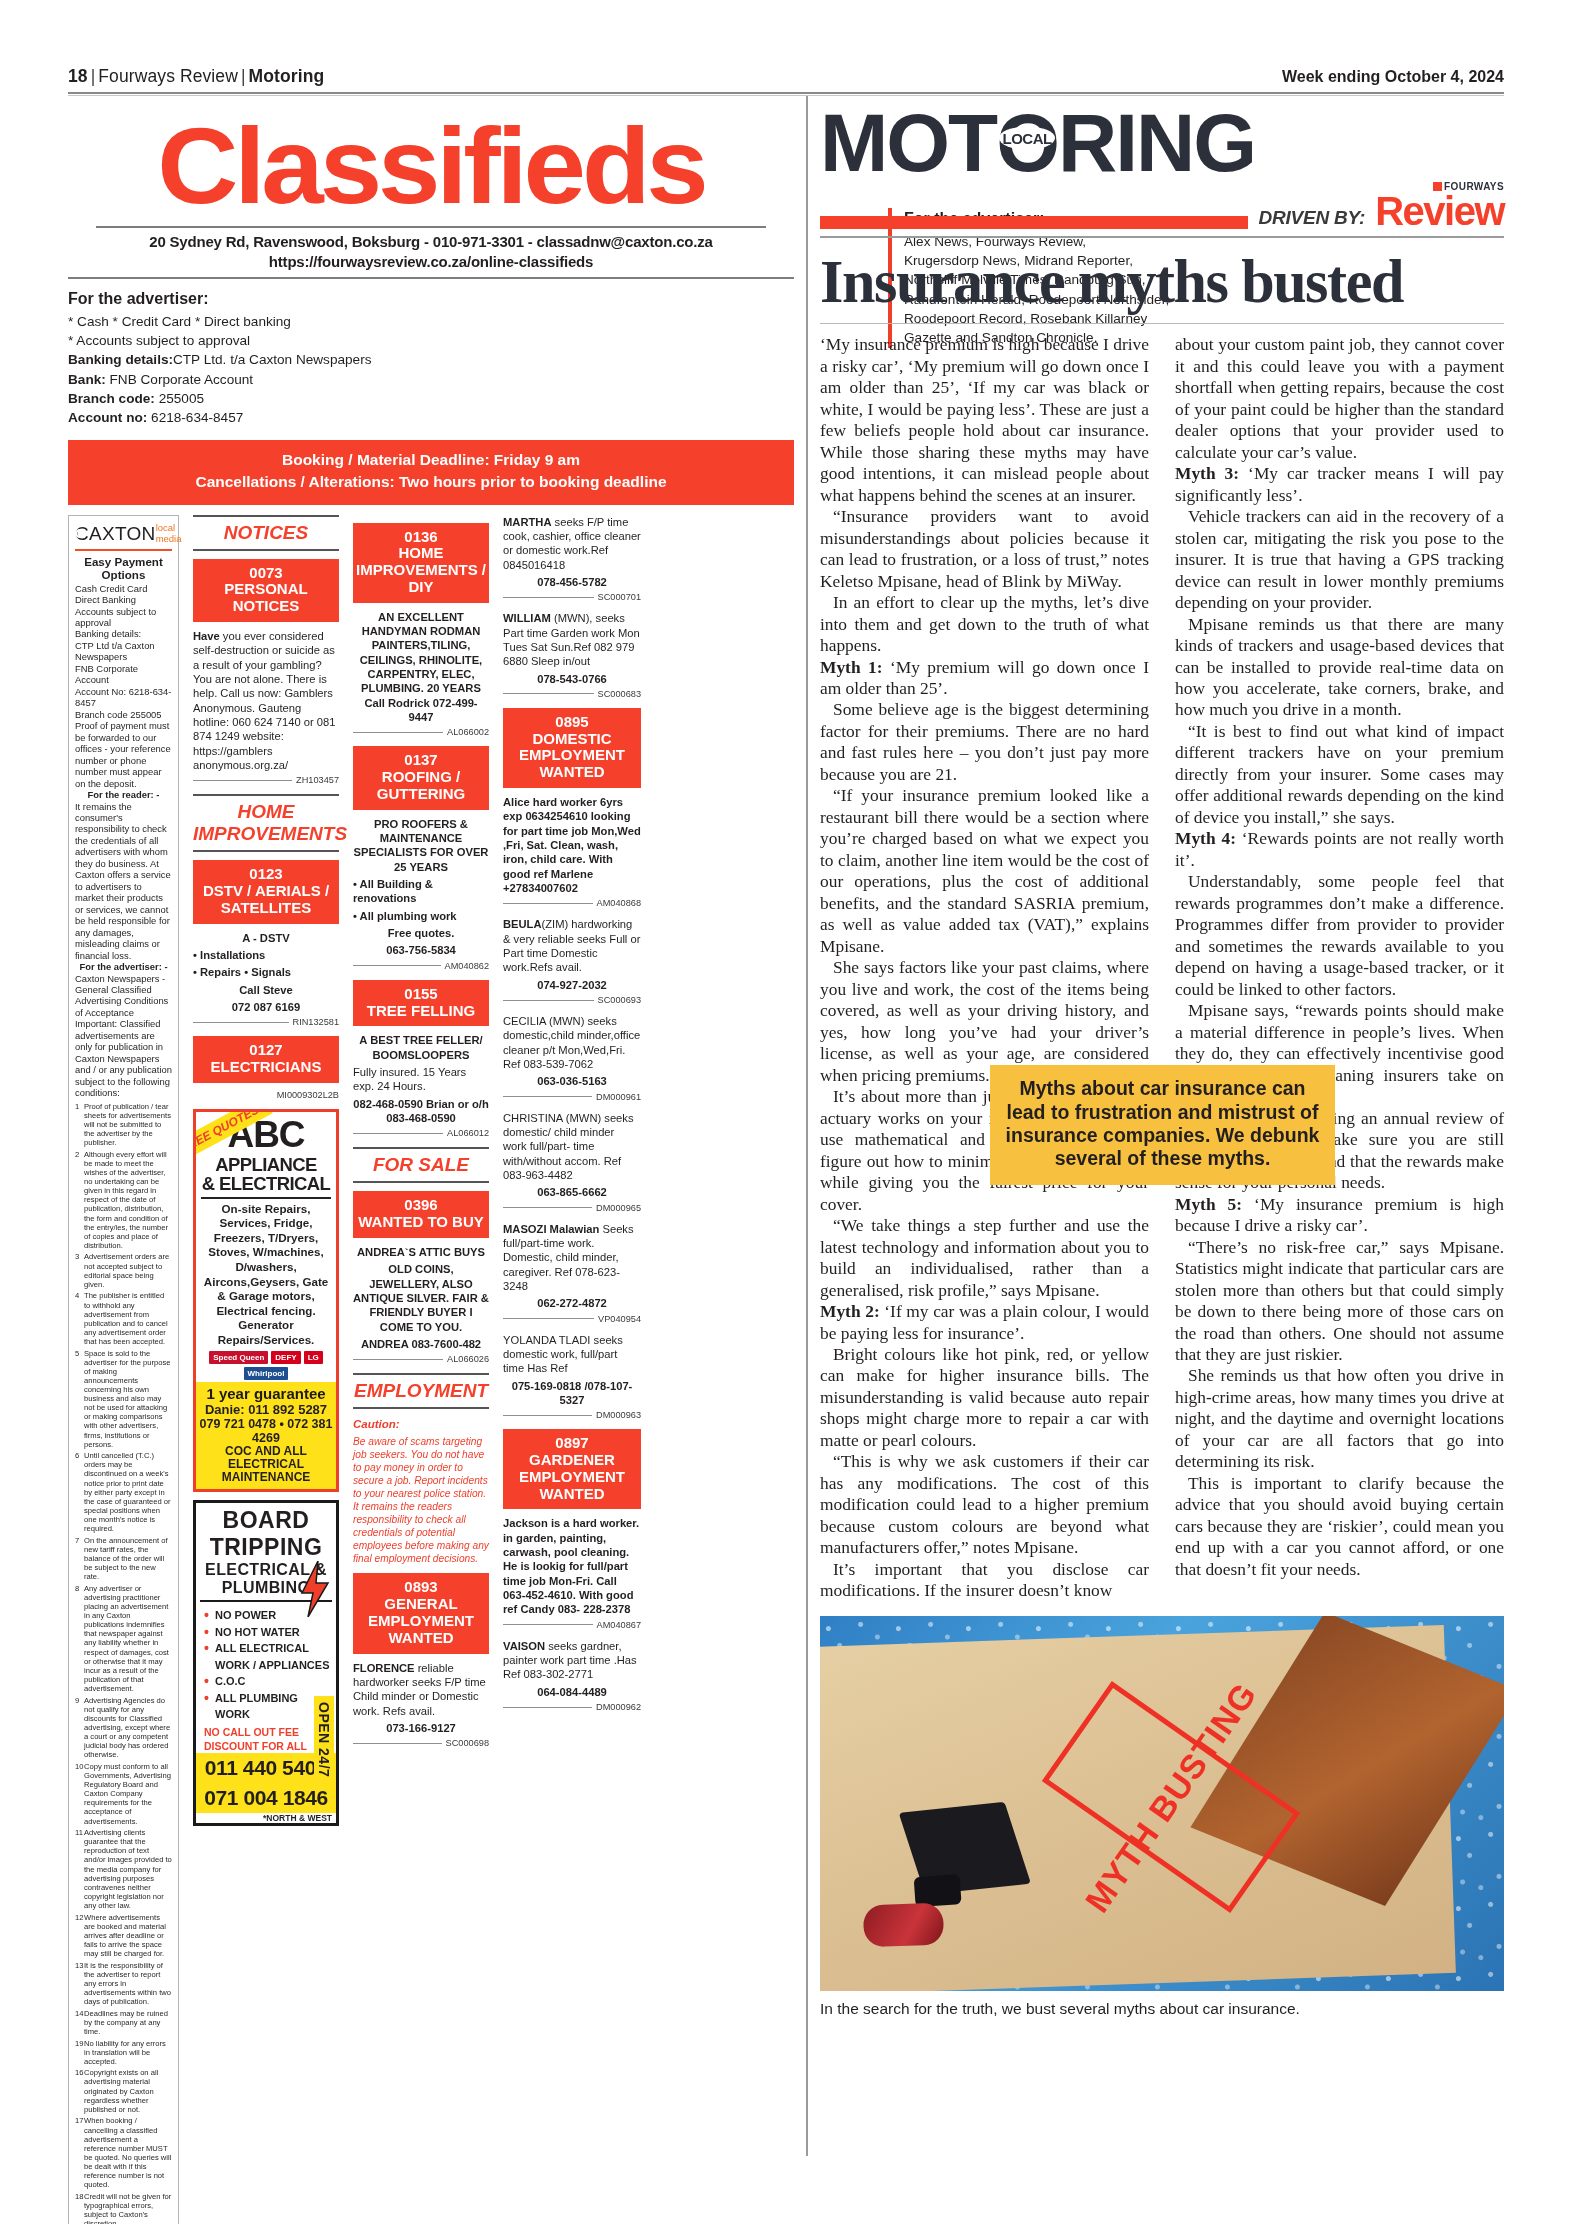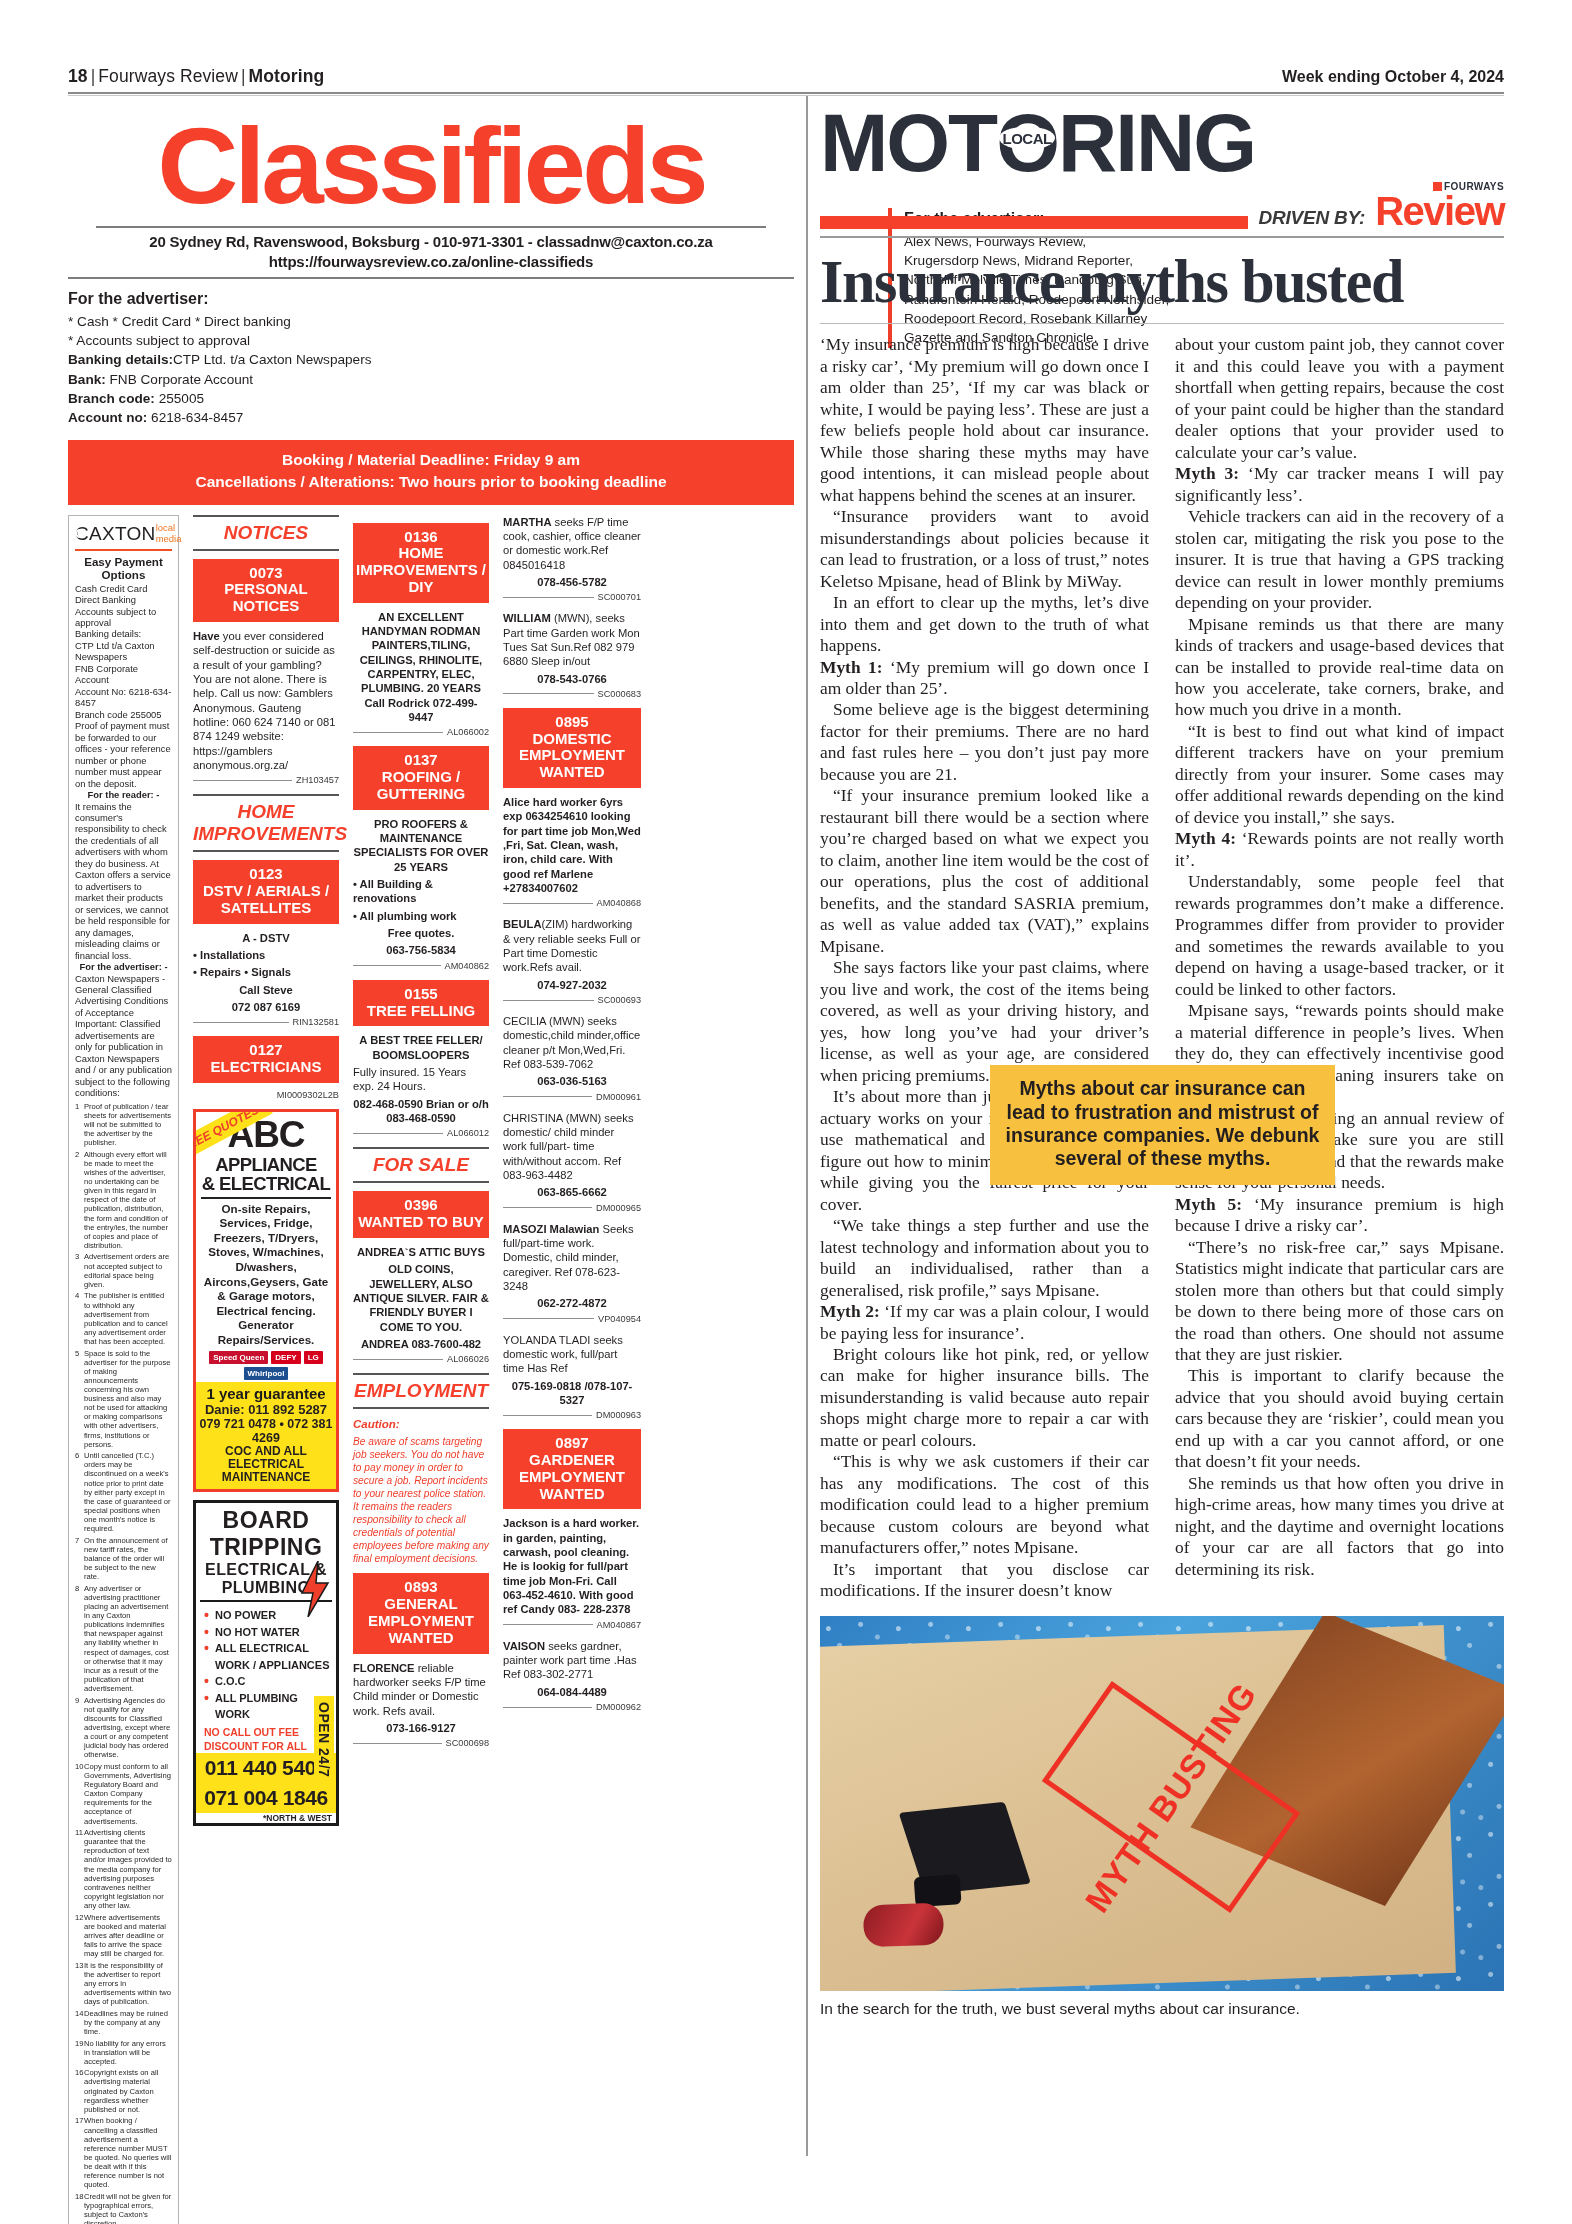--- a/index.html
+++ b/index.html
@@ -602,22 +602,22 @@
         <p class="noind"><b>Myth 3:</b><span> ‘My car tracker means I will pay significantly less’.</span></p>
         <p>Vehicle trackers can aid in the recovery of a stolen car, mitigating the risk you pose to the insurer. It is true that having a GPS tracking device can result in lower monthly premiums depending on your provider.</p>
         <p>Mpisane reminds us that there are many kinds of trackers and usage-based devices that can be installed to provide real-time data on how you accelerate, take corners, brake, and how much you drive in a month.</p>
         <p>“It is best to find out what kind of impact different trackers have on your premium directly from your insurer. Some cases may offer additional rewards depending on the kind of device you install,” she says.</p>
         <p class="noind"><b>Myth 4:</b><span> ‘Rewards points are not really worth it’.</span></p>
         <p>Understandably, some people feel that rewards programmes don’t make a difference. Programmes differ from provider to provider and sometimes the rewards available to you depend on having a usage-based tracker, or it could be linked to other factors.</p>
         <p>Mpisane says, “rewards points should make a material difference in people’s lives. When they do, they can effectively incentivise good driving behaviour meaning insurers take on fewer risks.”</p>
         <p>She recommends doing an annual review of your insurance to make sure you are still getting the best deal and that the rewards make sense for your personal needs.</p>
         <p class="noind"><b>Myth 5:</b><span> ‘My insurance premium is high because I drive a risky car’.</span></p>
         <p>“There’s no risk-free car,” says Mpisane. Statistics might indicate that particular cars are stolen more than others but that could simply be down to there being more of those cars on the road than others. One should not assume that they are just riskier.</p>
+        <p>She reminds us that how often you drive in high-crime areas, how many times you drive at night, and the daytime and overnight locations of your car are all factors that go into determining its risk.</p>
         <p>This is important to clarify because the advice that you should avoid buying certain cars because they are ‘riskier’, could mean you end up with a car you cannot afford, or one that doesn’t fit your needs.</p>
-        <p>She reminds us that how often you drive in high-crime areas, how many times you drive at night, and the daytime and overnight locations of your car are all factors that go into determining its risk.</p>
       </div>
       <div class="pullquote" style="position:absolute;left:170px;top:726px;width:345px">Myths about car insurance can lead to frustration and mistrust of insurance companies. We debunk several of these myths.</div>
     </div>
 
     <div class="photo">
       <div class="speckle"></div>
       <div class="paperbag"></div>
       <div class="bagfold"></div>
       <div class="stamp">
         <span class="st">MYTH BUSTING</span>

